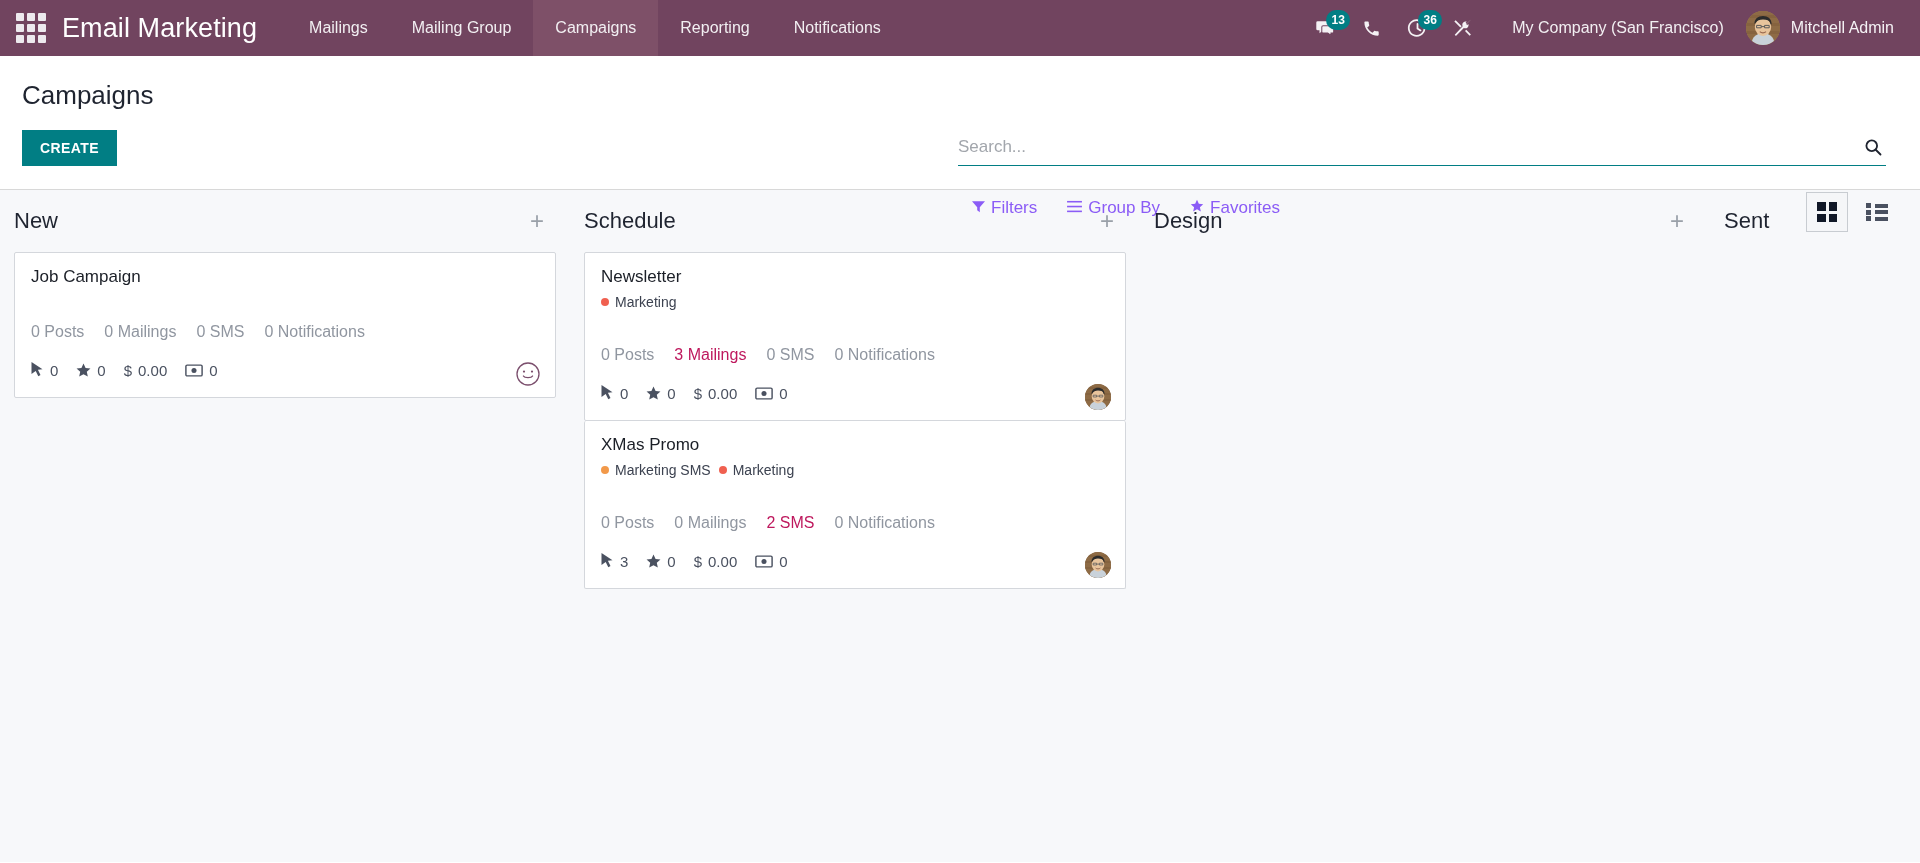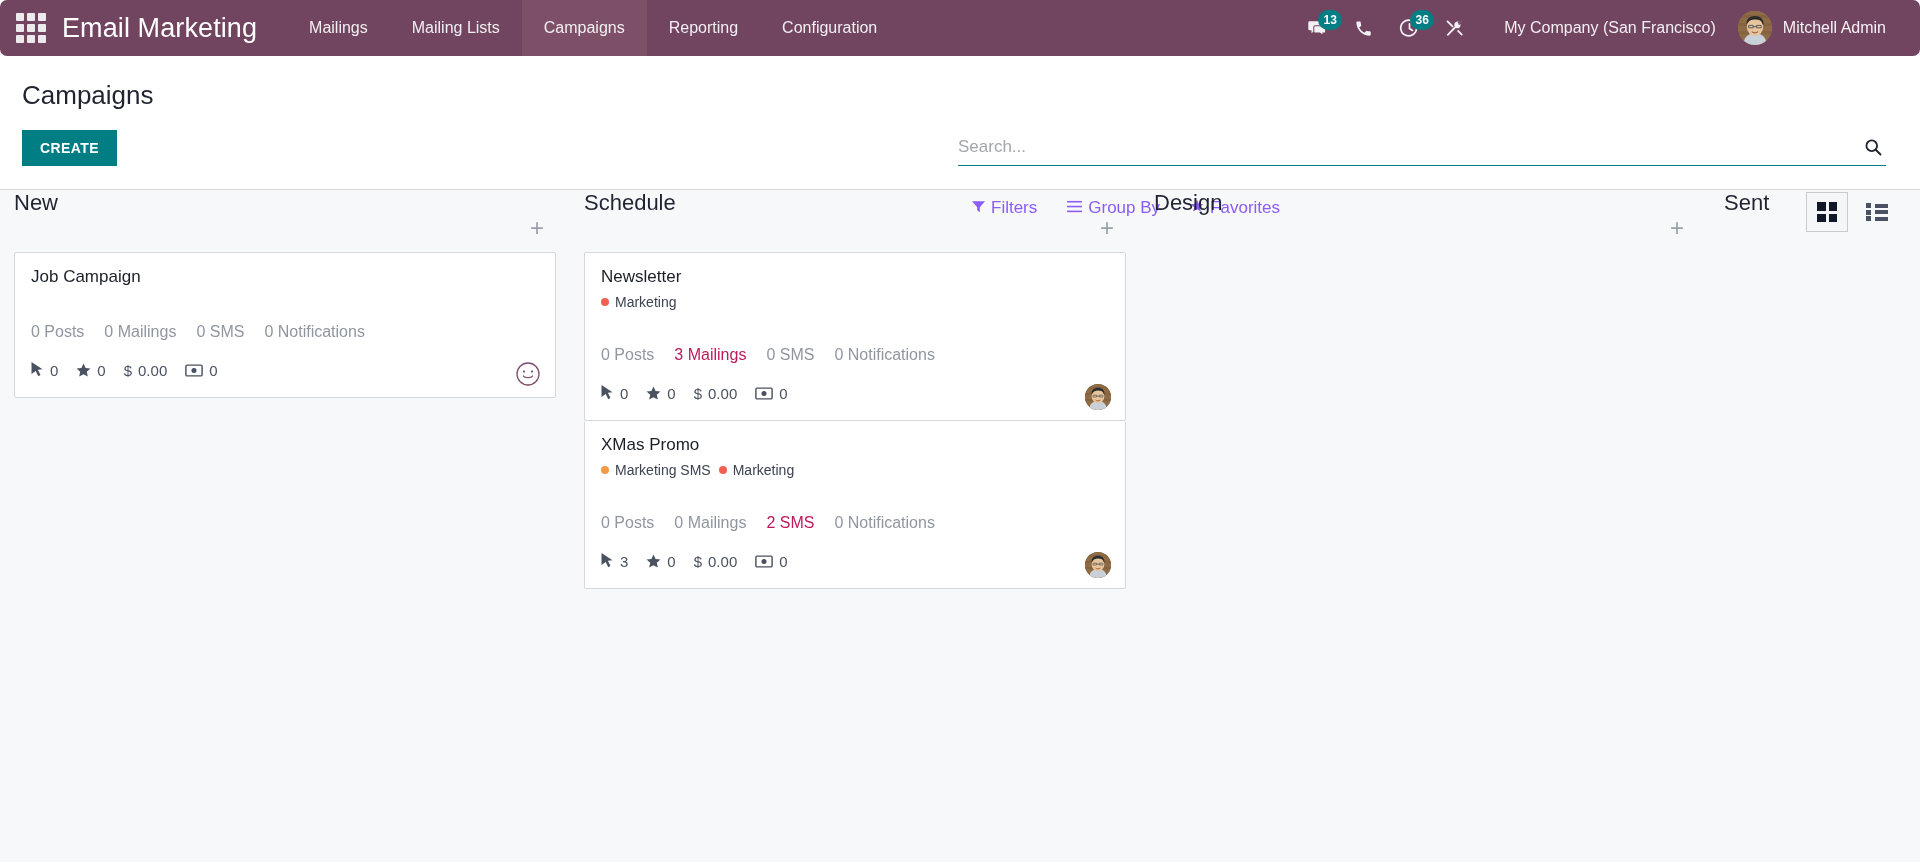--- a/index.html
+++ b/index.html
@@ -9,24 +9,23 @@
     background: #FFFFFF;
     overflow: hidden;
   }
 
   
   .navbar {
     height: 56px;
     background: #71445F;
     display: flex;
     align-items: center;
-    padding: 0 34px 0 16px;
+    padding: 0 26px 0 16px;
     color: #F0EEEE;
     position: relative;
-    border-radius: 7px;
   }
   .apps-grid {
     width: 30px; height: 30px;
     display: grid;
     grid-template-columns: repeat(3, 1fr);
     grid-template-rows: repeat(3, 1fr);
     gap: 3px;
     cursor: pointer;
     margin-right: 16px;
   }
@@ -203,23 +202,22 @@
   }
   .kanban-col {
     width: 570px;
     flex: 0 0 570px;
     padding: 0 14px;
     position: relative;
   }
   .col-header {
     height: 62px;
     display: flex;
-    align-items: flex-start;
+    align-items: center;
     padding: 0 6px 0 0;
-    flex-direction: column;
   }
   .col-title {
     font-size: 22px;
     color: #1F2430;
     font-weight: 400;
   }
   .col-add {
     margin-left: auto;
     font-size: 24px;
     color: #9AA0A8;
@@ -307,24 +305,24 @@
       <i></i>
       <i></i>
     <i></i>
       <i></i>
       <i></i>
   </div>
   <div class="brand">Email Marketing</div>
 
   <div class="menu-items">
     <div class="menu-item">Mailings</div>
-    <div class="menu-item">Mailing Lists</div>
+    <div class="menu-item">Mailing Group</div>
     <div class="menu-item active">Campaigns</div>
     <div class="menu-item">Reporting</div>
-    <div class="menu-item">Configuration</div>
+    <div class="menu-item">Notifications</div>
   </div>
 
   <div class="navbar-right">
     <div class="nav-icon">
       <svg width="22" height="22" viewBox="0 0 24 24" fill="currentColor" aria-hidden="true">
         <path d="M2 3.5h14a1.5 1.5 0 0 1 1.5 1.5v7A1.5 1.5 0 0 1 16 13.5H8l-4 3.2V13.5H2A1.5 1.5 0 0 1 .5 12V5A1.5 1.5 0 0 1 2 3.5z" transform="translate(2,1)"></path>
         <path d="M10 9.5h10A1.5 1.5 0 0 1 21.5 11v5A1.5 1.5 0 0 1 20 17.5h-1.5v2.6L15 17.5h-5A1.5 1.5 0 0 1 8.5 16v-5A1.5 1.5 0 0 1 10 9.5z" fill="currentColor" stroke="#71445F" stroke-width="1.1"></path>
       </svg>
       <span class="nav-badge">13</span>
     </div>

